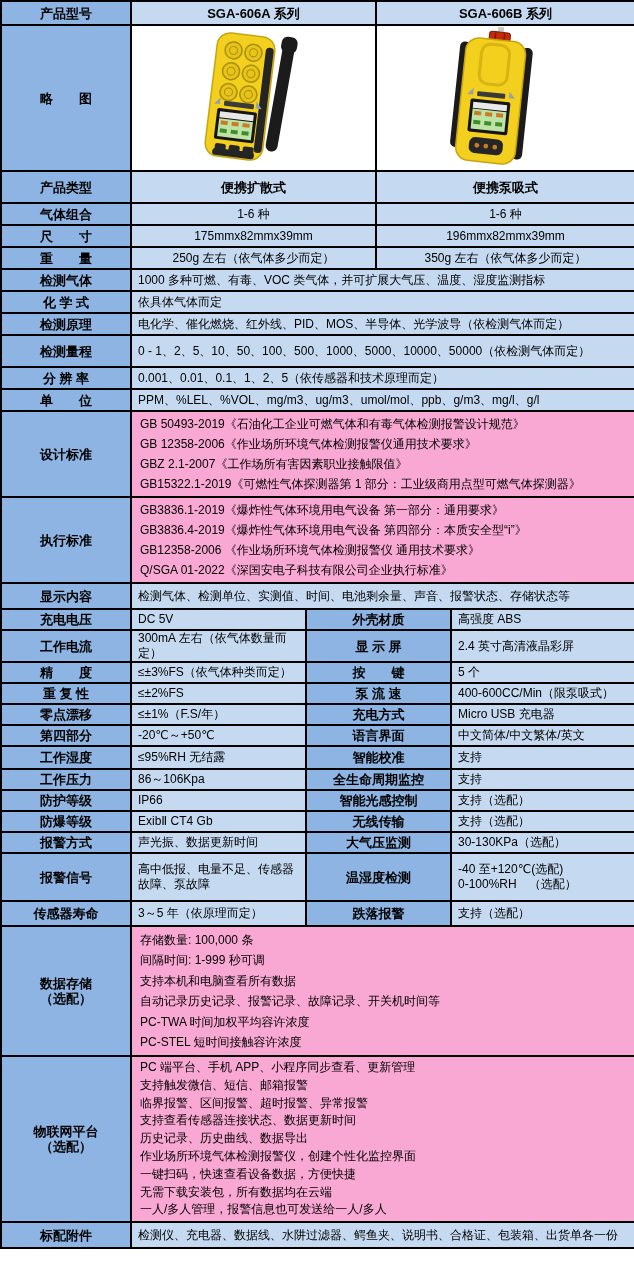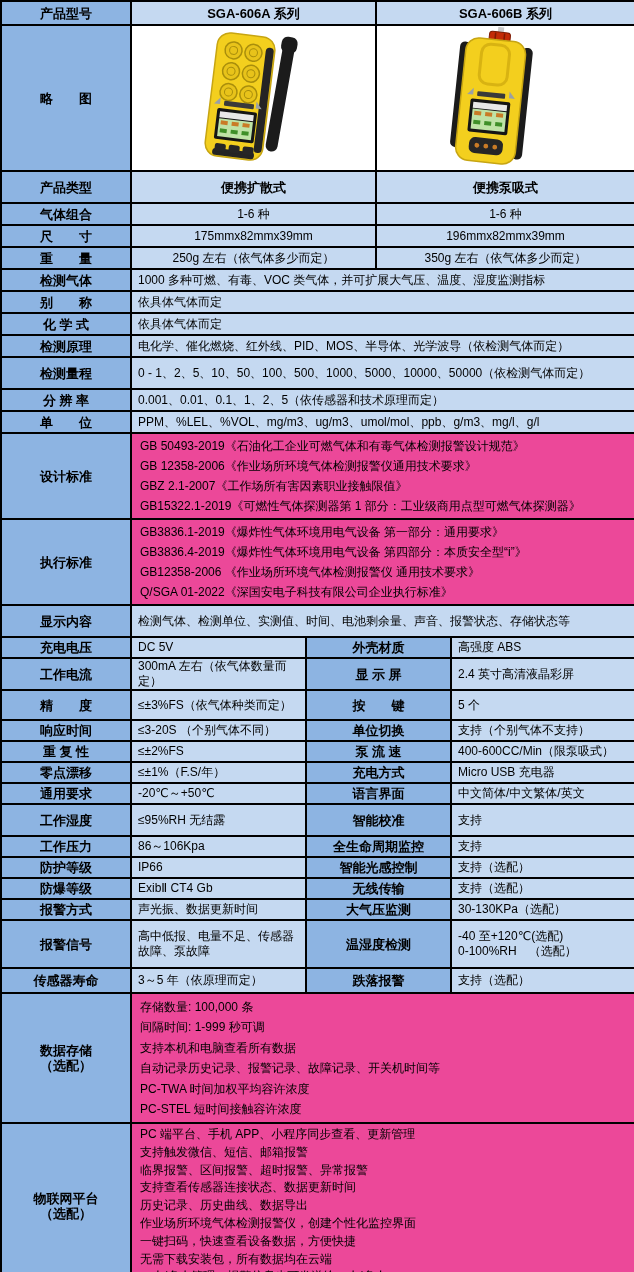--- a/index.html
+++ b/index.html
@@ -5,21 +5,21 @@
   html,body{margin:0;padding:0;background:#fff;}
   .wrap{width:634px;}
   table{border-collapse:collapse;table-layout:fixed;width:634px;
         font-family:"Liberation Sans","DejaVu Sans",sans-serif;color:#000;}
   td{border:2px solid #000;padding:0 6px;font-size:12px;overflow:hidden;vertical-align:middle;}
   td.k{background:#8DB4E2;font-weight:bold;text-align:center;font-size:13px;padding:0 18px;line-height:15px;}
   td.v{background:#C5D9F1;white-space:pre-line;line-height:15px;}
   td.c{text-align:center;}
   td.b{font-weight:bold;font-size:13px;}
   td.img{background:#ffffff;text-align:center;vertical-align:middle;padding:0;}
-  td.multi{background:#ec4899;padding:2px 8px;}
+  td.multi{background:#f9a8d4;padding:2px 8px;}
   td.multi div{line-height:20px;}
   td.store div{line-height:20.5px;}
   td.iot div{line-height:17.8px;}
 </style>
 </head>
 <body>
 
 <div class="wrap">
 <table>
   <colgroup>
@@ -144,24 +144,20 @@
     <td class="k">重　　量</td>
     <td class="v c" colspan="2">250g 左右（依气体多少而定）</td>
     <td class="v c" colspan="2">350g 左右（依气体多少而定）</td>
   </tr>
 
   <tr style="height:22px">
     <td class="k">检测气体</td>
     <td class="v" colspan="4">1000 多种可燃、有毒、VOC 类气体，并可扩展大气压、温度、湿度监测指标</td>
   </tr>
   <tr style="height:22px">
-    <td class="k">别　　称</td>
-    <td class="v" colspan="4">依具体气体而定</td>
-  </tr>
-  <tr style="height:22px">
     <td class="k">化 学 式</td>
     <td class="v" colspan="4">依具体气体而定</td>
   </tr>
   <tr style="height:22px">
     <td class="k">检测原理</td>
     <td class="v" colspan="4">电化学、催化燃烧、红外线、PID、MOS、半导体、光学波导（依检测气体而定）</td>
   </tr>
   <tr style="height:32px">
     <td class="k">检测量程</td>
     <td class="v" colspan="4">0 - 1、2、5、10、50、100、500、1000、5000、10000、50000（依检测气体而定）</td>
@@ -188,68 +184,62 @@
   <tr style="height:82px">
     <td class="k">执行标准</td>
     <td class="multi" colspan="4">
       <div>GB3836.1-2019《爆炸性气体环境用电气设备 第一部分：通用要求》</div>
       <div>GB3836.4-2019《爆炸性气体环境用电气设备 第四部分：本质安全型“i”》</div>
       <div>GB12358-2006 《作业场所环境气体检测报警仪 通用技术要求》</div>
       <div>Q/SGA 01-2022《深国安电子科技有限公司企业执行标准》</div>
     </td>
   </tr>
 
-  <tr style="height:32px">
+  <tr style="height:26px">
     <td class="k">显示内容</td>
     <td class="v" colspan="4">检测气体、检测单位、实测值、时间、电池剩余量、声音、报警状态、存储状态等</td>
   </tr>
 
   <tr style="height:21px">
     <td class="k">充电电压</td>
     <td class="v">DC 5V</td>
     <td class="k" colspan="2">外壳材质</td>
     <td class="v">高强度 ABS</td>
   </tr>
   <tr style="height:21px">
     <td class="k">工作电流</td>
     <td class="v">300mA 左右（依气体数量而定）</td>
     <td class="k" colspan="2">显 示 屏</td>
     <td class="v">2.4 英寸高清液晶彩屏</td>
   </tr>
-  <tr style="height:30px">
+  <tr style="height:21px">
     <td class="k">精　　度</td>
     <td class="v">≤±3%FS（依气体种类而定）</td>
     <td class="k" colspan="2">按　　键</td>
     <td class="v">5 个</td>
   </tr>
   <tr style="height:21px">
-    <td class="k">响应时间</td>
-    <td class="v">≤3-20S （个别气体不同）</td>
-    <td class="k" colspan="2">单位切换</td>
-    <td class="v">支持（个别气体不支持）</td>
-  </tr>
-  <tr style="height:21px">
     <td class="k">重 复 性</td>
     <td class="v">≤±2%FS</td>
     <td class="k" colspan="2">泵 流 速</td>
     <td class="v">400-600CC/Min（限泵吸式）</td>
   </tr>
   <tr style="height:21px">
     <td class="k">零点漂移</td>
     <td class="v">≤±1%（F.S/年）</td>
     <td class="k" colspan="2">充电方式</td>
     <td class="v">Micro USB 充电器</td>
   </tr>
   <tr style="height:21px">
-    <td class="k">通用要求</td>
+    <td class="k">第四部分</td>
     <td class="v">-20℃～+50℃</td>
     <td class="k" colspan="2">语言界面</td>
     <td class="v">中文简体/中文繁体/英文</td>
   </tr>
-  <tr style="height:32px">
+  <tr style="height:23px">
     <td class="k">工作湿度</td>
     <td class="v">≤95%RH 无结露</td>
     <td class="k" colspan="2">智能校准</td>
     <td class="v">支持</td>
   </tr>
   <tr style="height:21px">
     <td class="k">工作压力</td>
     <td class="v">86～106Kpa</td>
     <td class="k" colspan="2">全生命周期监控</td>
     <td class="v">支持</td>

